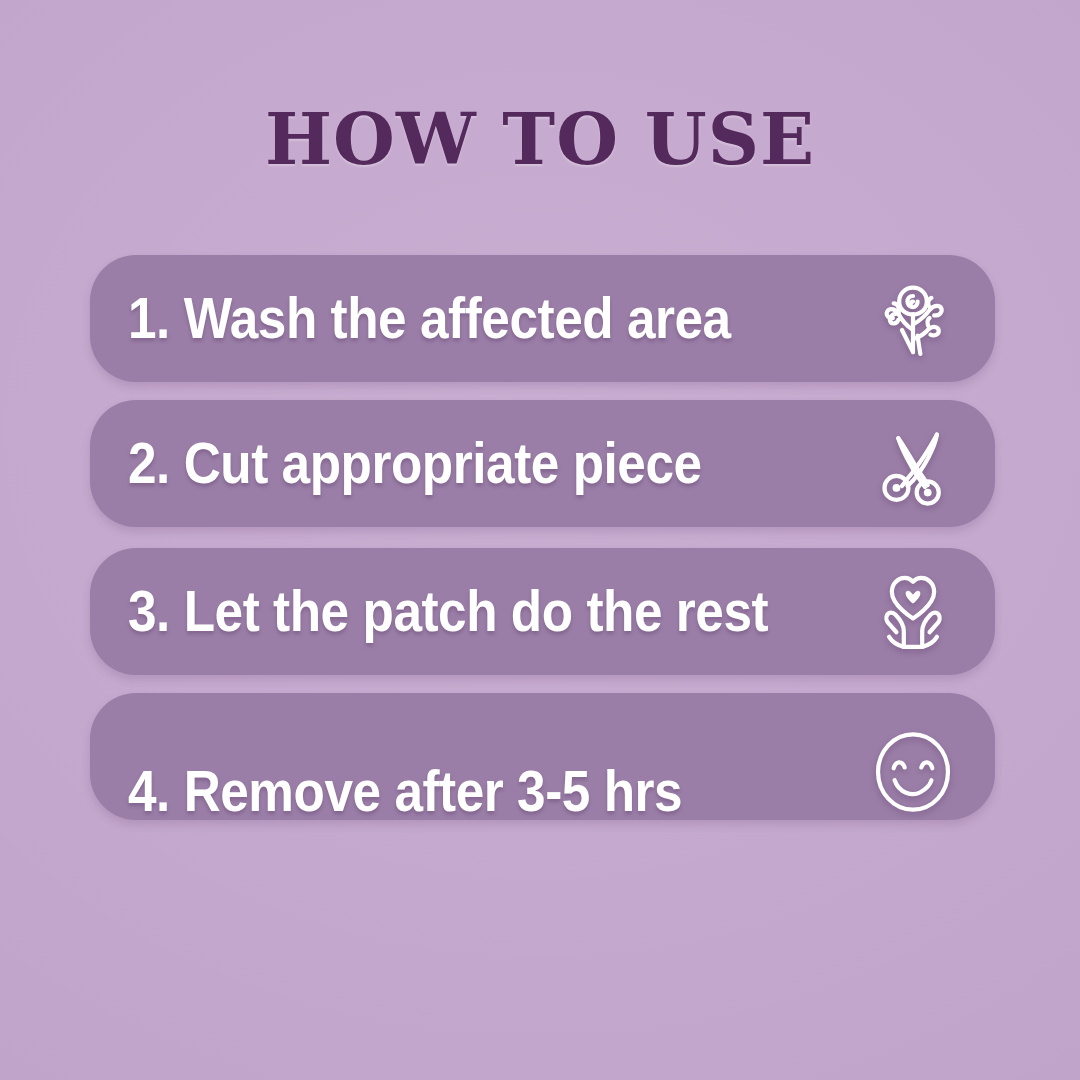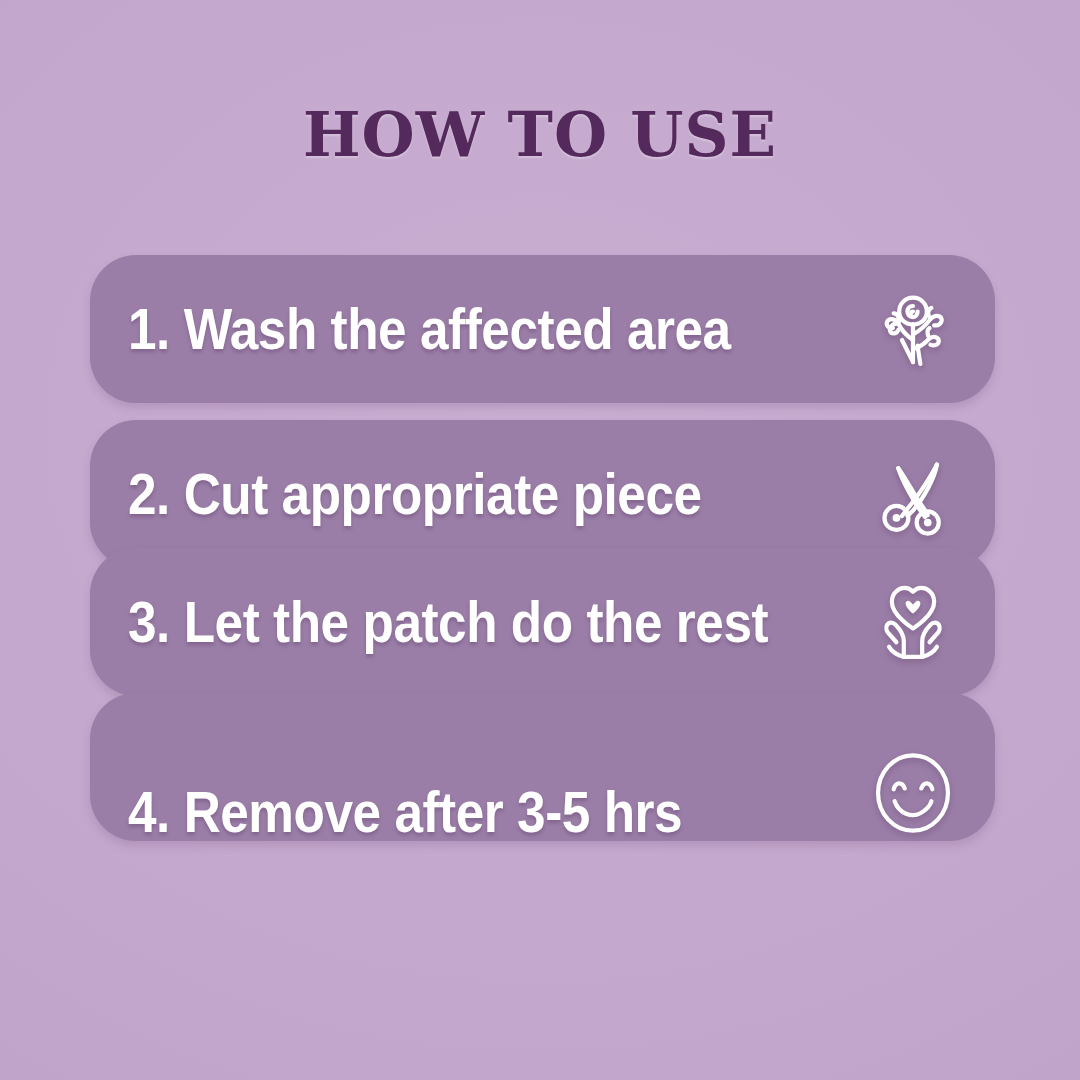--- a/index.html
+++ b/index.html
@@ -33,42 +33,42 @@
   #title-wrap {
     position:absolute;
     left:0; right:0;
     top:104px;
     text-align:center;
   }
   #title {
     display:inline-block;
     font-family:"DejaVu Serif", "Liberation Serif", serif;
     font-weight:700;
-    font-size:61px;
+    font-size:71px;
     letter-spacing:1px;
     line-height:1;
     color:#54295c;
     text-shadow:0 2px 2px rgba(255,255,255,0.28);
   }
 
   
   .pill {
     position:absolute;
     left:90px;
     width:905px;
-    height:148px;
+    height:127px;
     border-radius:46px;
     background:#9a7ea7;
     box-shadow:0 5px 9px rgba(110,75,120,0.20);
     display:flex;
     align-items:center;
     padding:0 34px 0 38px;
   }
   .pill[data-idx="0"] { top:255px; }
-  .pill[data-idx="1"] { top:420px; }
+  .pill[data-idx="1"] { top:400px; }
   .pill[data-idx="2"] { top:548px; }
   .pill[data-idx="3"] { top:693px;align-items:flex-end; }
 
   .step-text {
     flex:1 1 auto;
     color:#ffffff;
     font-family:"Liberation Sans", sans-serif;
     font-weight:700;
     font-size:57px;
     line-height:1;

